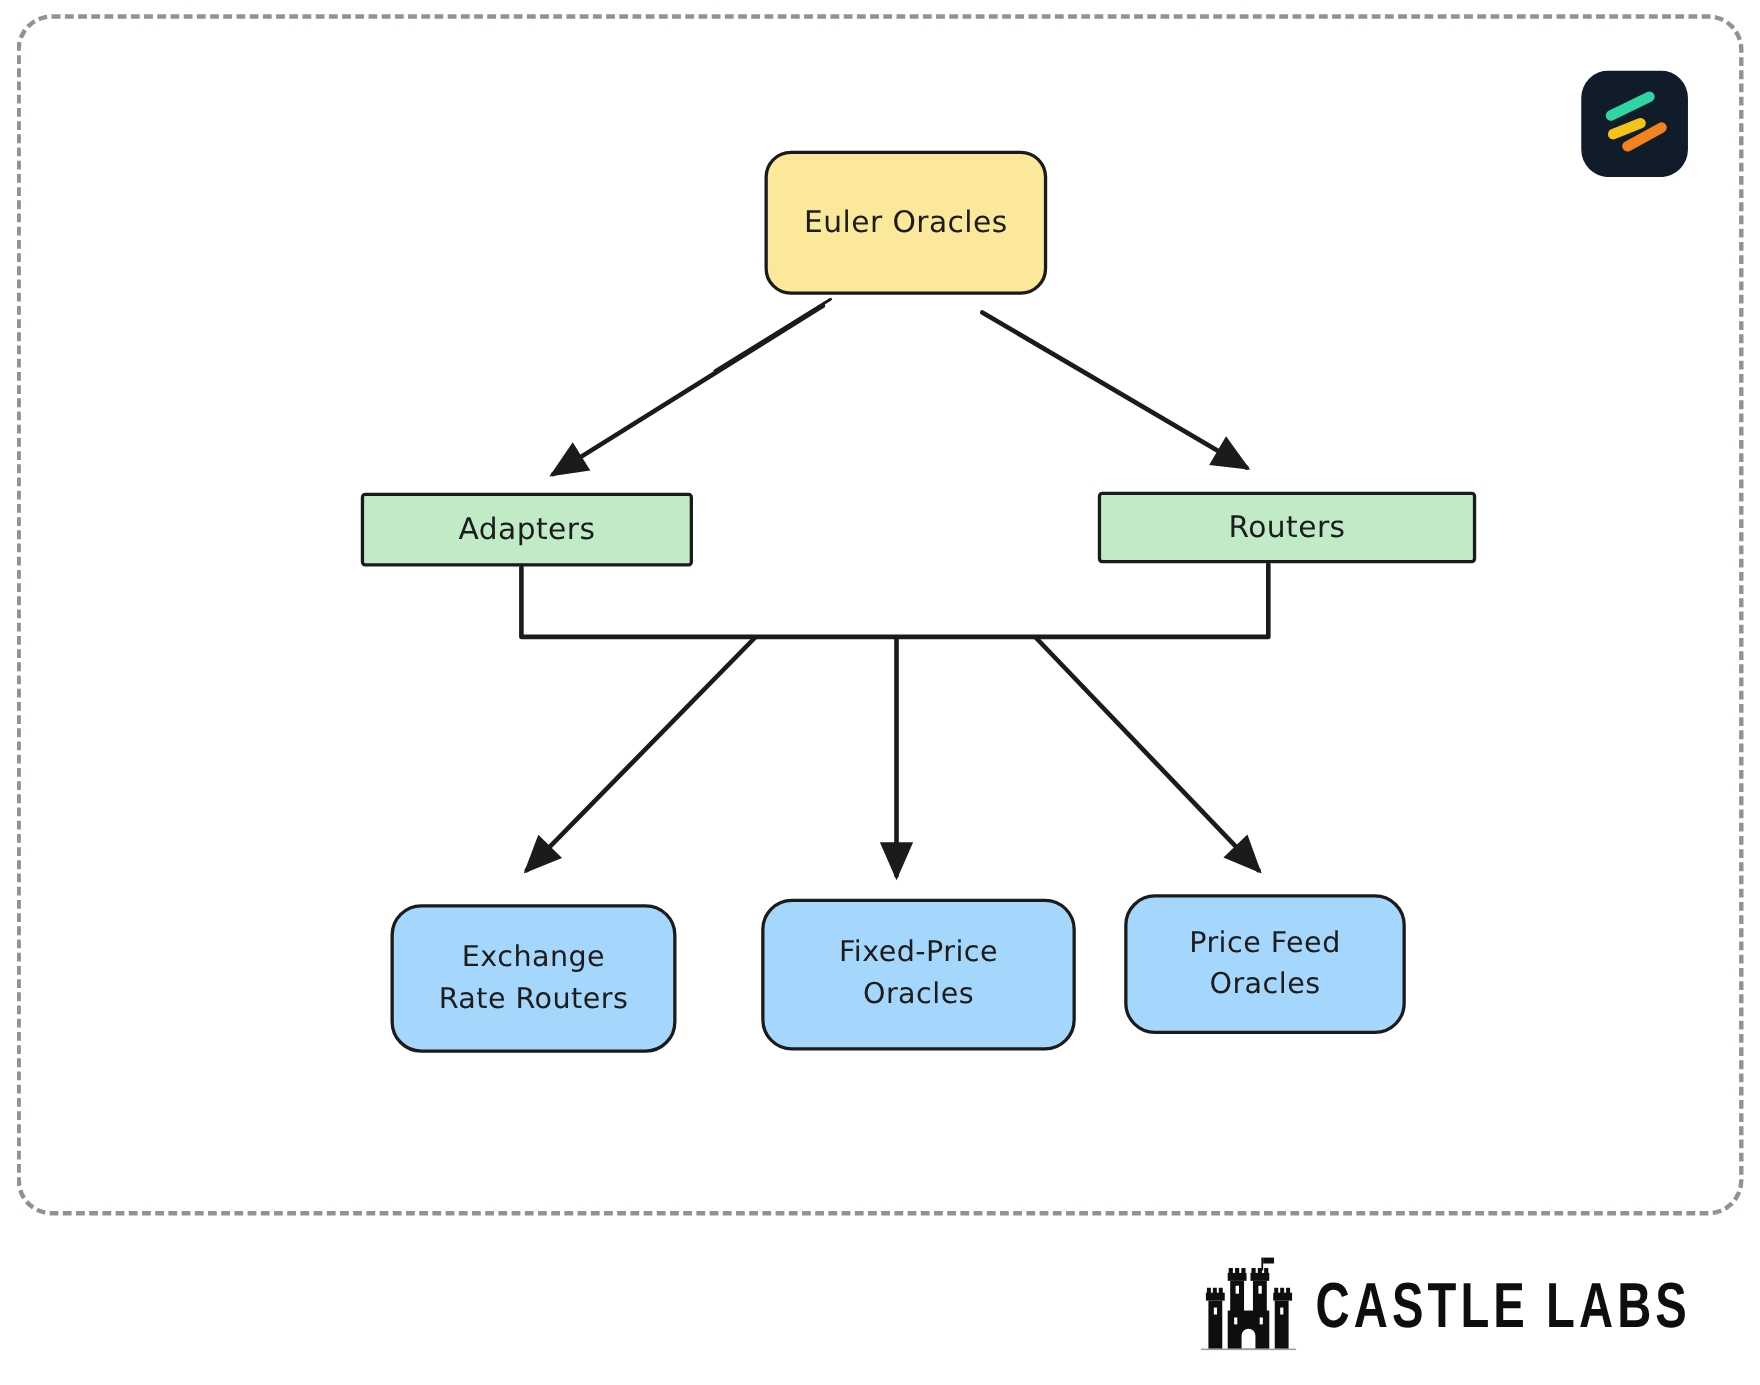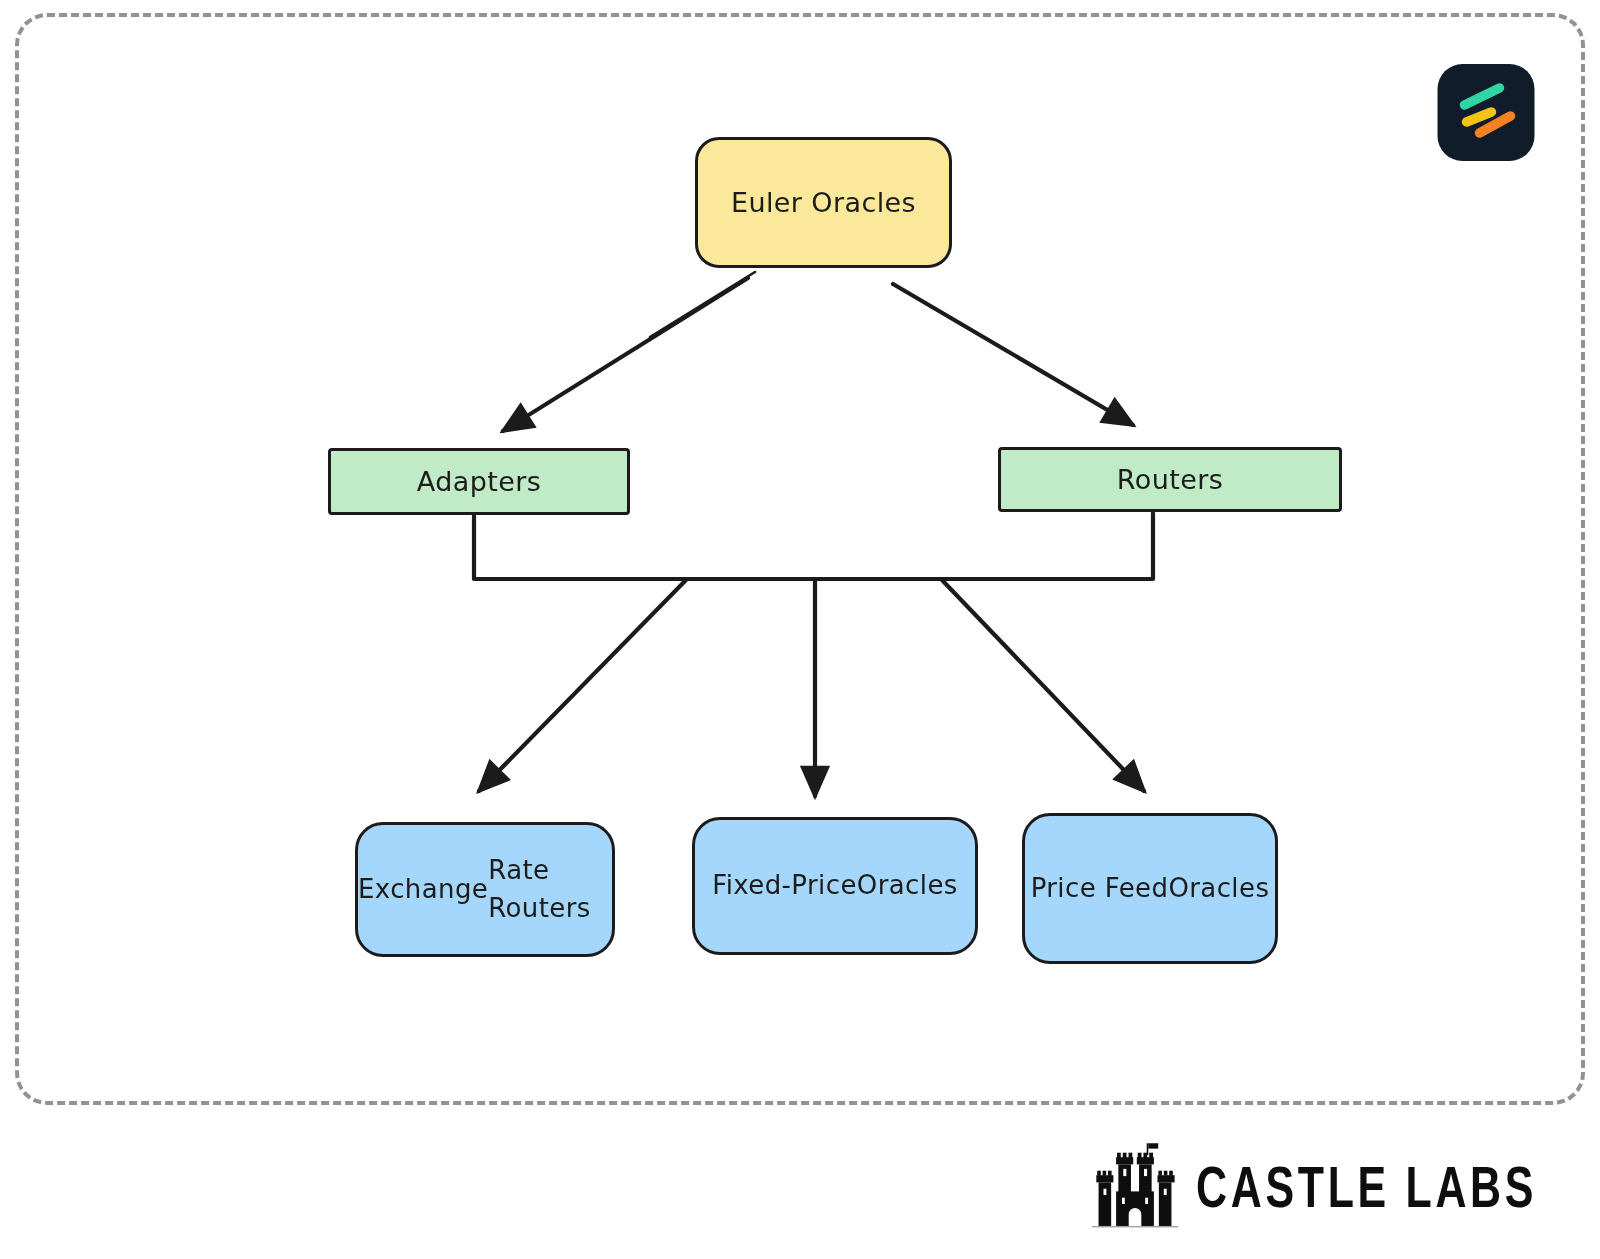--- a/index.html
+++ b/index.html
@@ -71,25 +71,25 @@
     border-radius: 4px;
     font-size: 27px;
   }
   .node-adapters { left: 328px; top: 448px; width: 302px; height: 67px; }
   .node-routers  { left: 987px; top: 447px; width: 344px; height: 65px; margin-left: 11px; }
   .node-leaf {
     background: var(--fill-leaf);
     border-radius: 28px;
     font-size: 26px;
     line-height: 1.45;
-    flex-direction: row;
+    flex-direction: column;
   }
   .node-exchange  { left: 355px;  top: 822px; width: 260px; height: 135px; }
   .node-fixed     { left: 692px;  top: 817px; width: 286px; height: 138px; }
-  .node-pricefeed { left: 1022px; top: 813px; width: 256px; height: 151px; }
+  .node-pricefeed { left: 1022px; top: 813px; width: 256px; height: 127px; }
 
   .euler-logo {
     position: absolute;
     left: 1437px; top: 64px;
     width: 98px; height: 97px;
   }
   .euler-logo svg { display: block; width: 100%; height: 100%; }
   .logo-bg { fill: var(--logo-bg); }
   .logo-stripe { stroke-linecap: round; stroke-width: 9.5; fill: none; }
   .logo-stripe.teal   { stroke: var(--logo-teal); }

